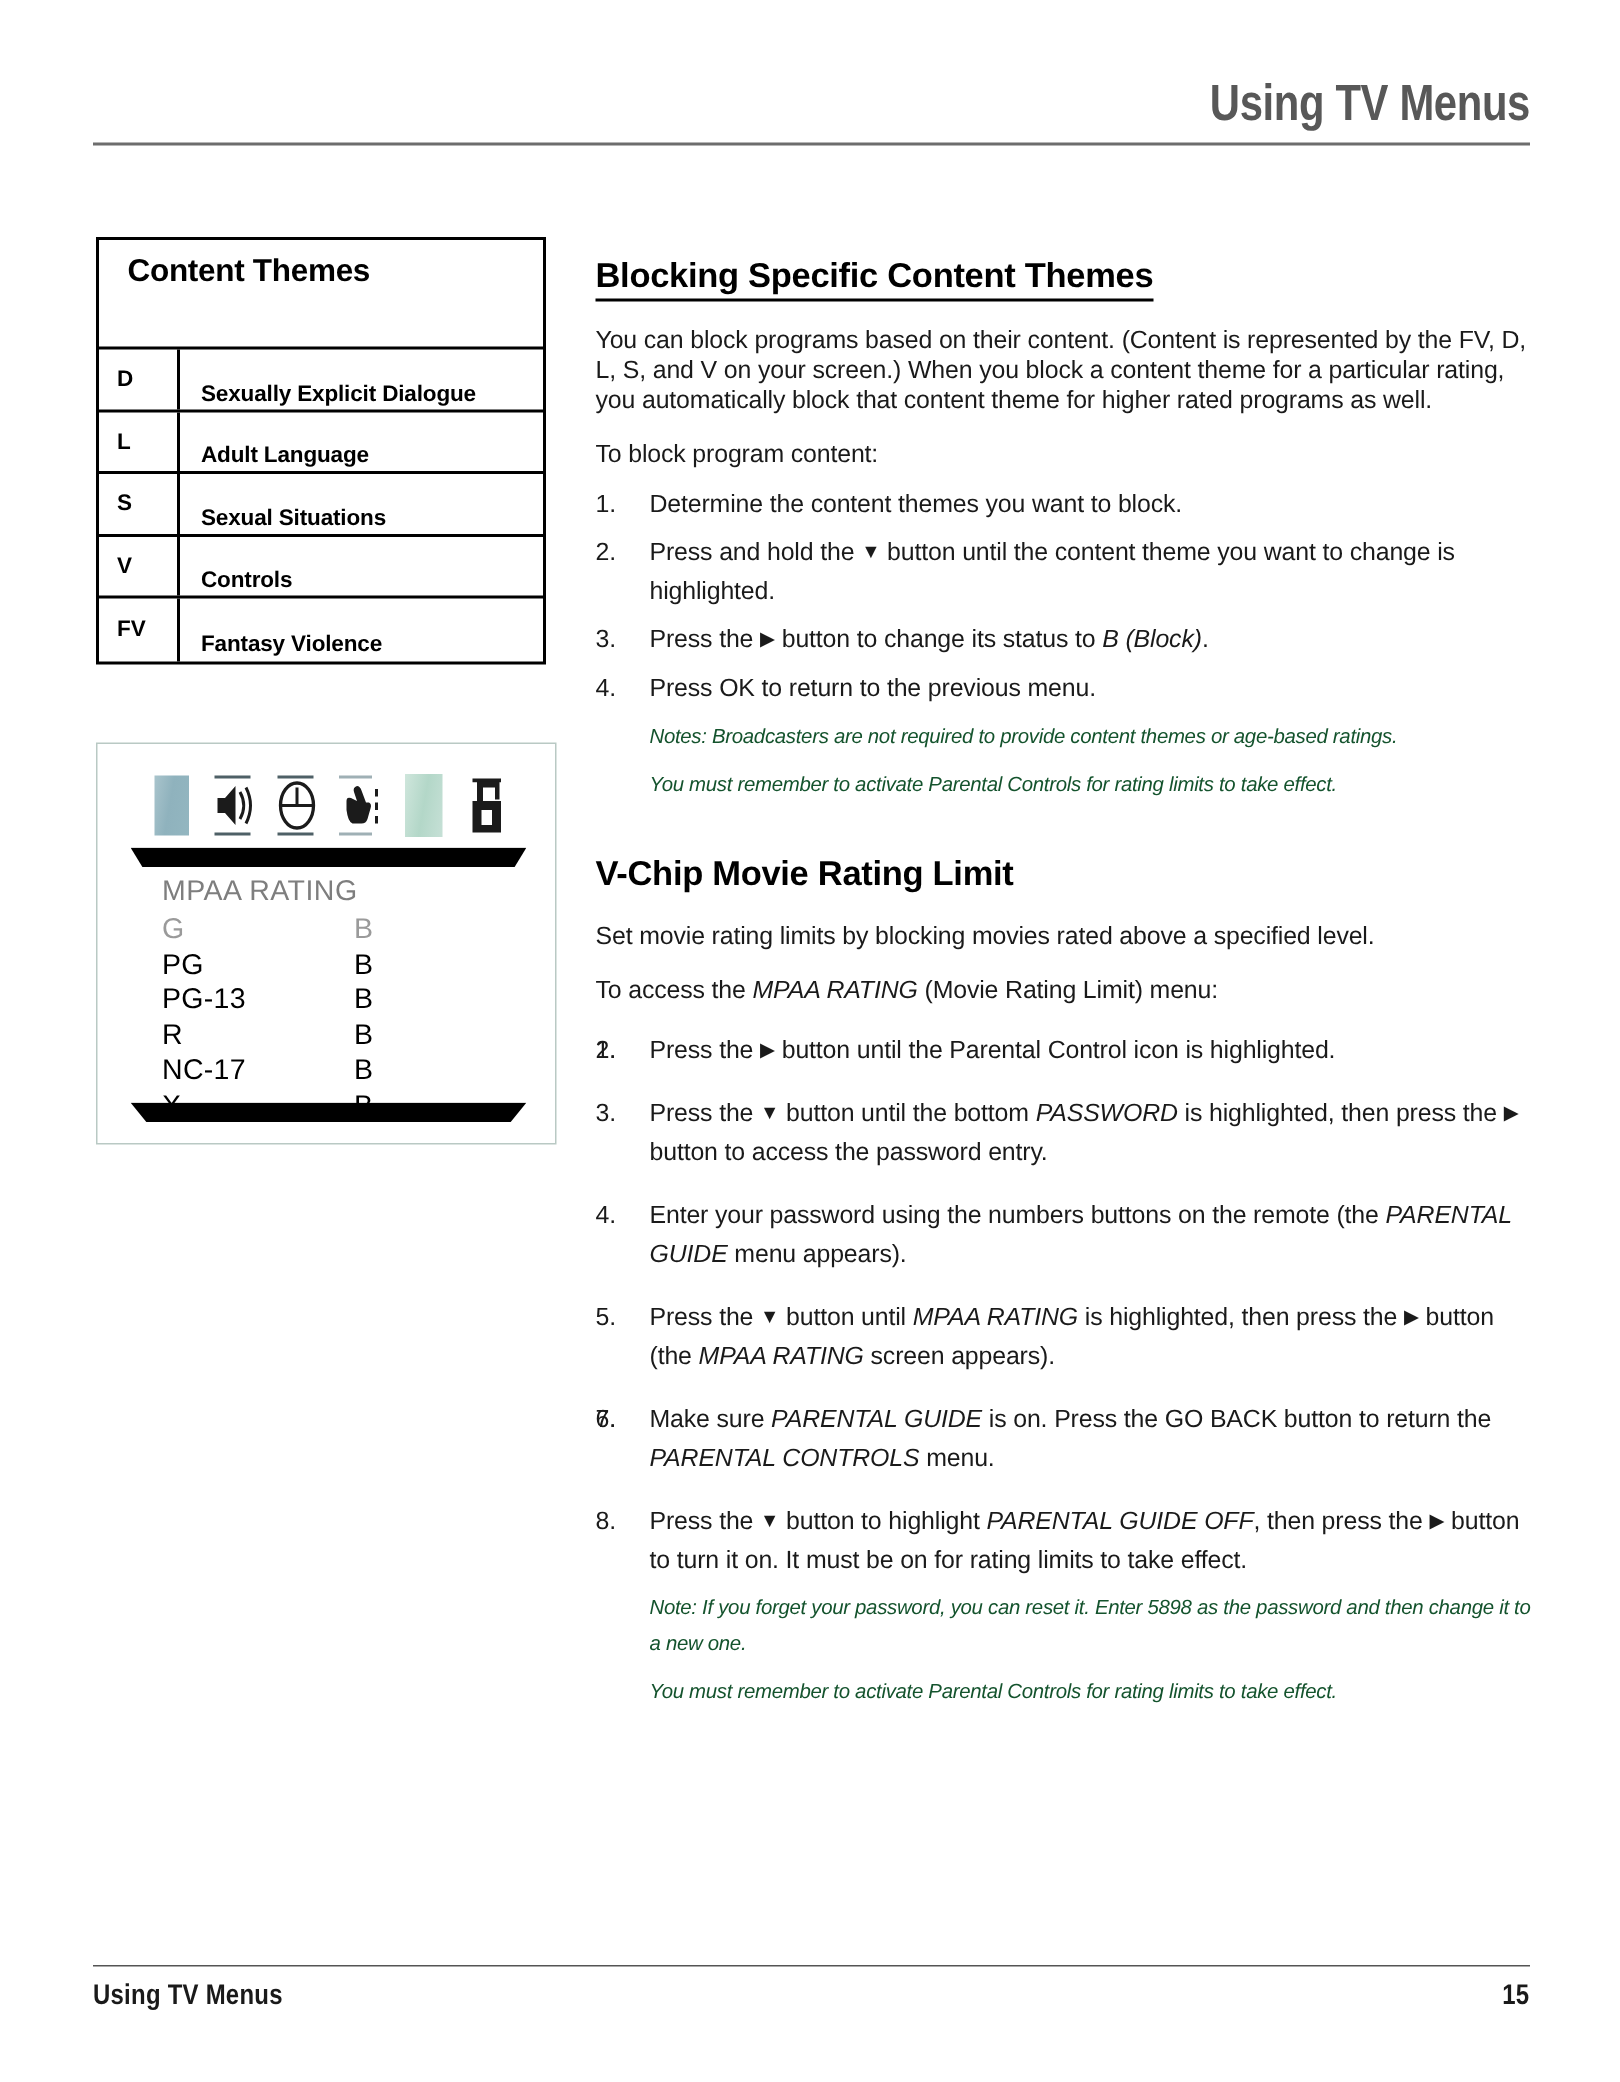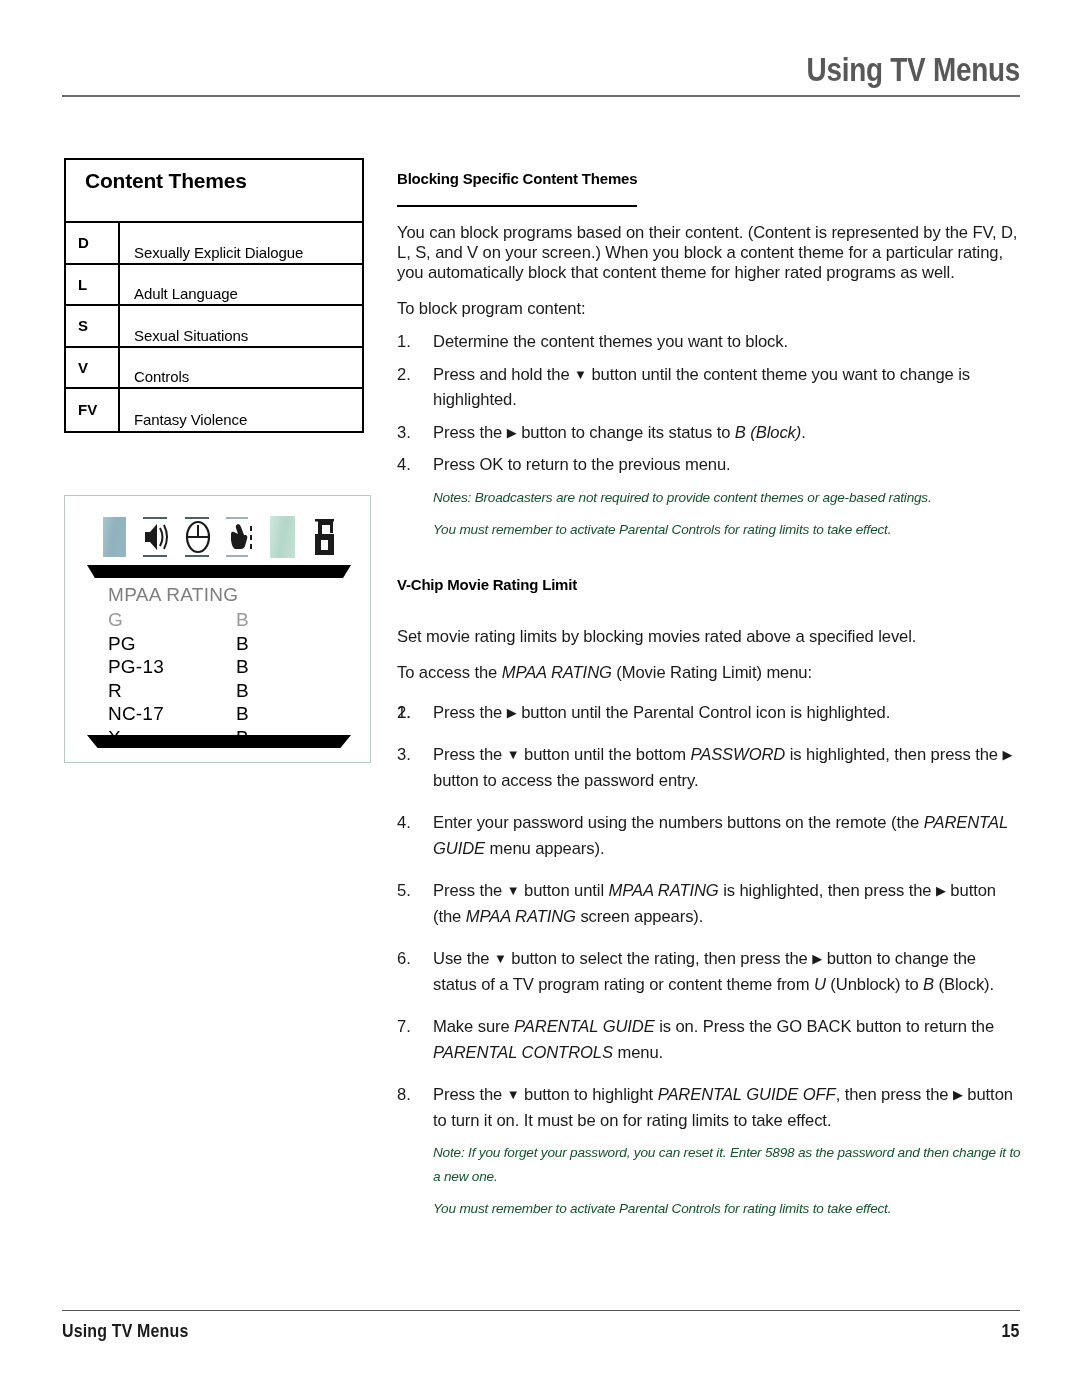--- a/index.html
+++ b/index.html
@@ -52,21 +52,21 @@
     width: 300px;
   }
 
   .themes-table {
     border: 2px solid #000;
     width: 300px;
     background: #fff;
   }
   .themes-title-row {
     border-bottom: 2px solid #000;
-    height: 63px;
+    height: 73px;
     padding: 9px 0 0 19px;
   }
   .themes-title {
     font-size: 21px;
     font-weight: bold;
     letter-spacing: -0.2px;
   }
   .themes-row {
     display: flex;
     border-bottom: 2px solid #000;
@@ -81,21 +81,21 @@
     height: 100%;
     display: flex;
     align-items: center;
     padding-left: 12px;
     font-size: 15px;
     font-weight: bold;
   }
   .themes-label {
     padding-left: 14px;
     font-size: 15px;
-    font-weight: normal;
+    font-weight: bold;
     letter-spacing: -0.1px;
     margin-top: 19px;
   }
 
   
   .osd-figure {
     position: absolute;
     left: 64px;
     top: 495px;
     width: 307px;
@@ -174,25 +174,25 @@
 
   
   .right-col {
     position: absolute;
     left: 397px;
     top: 152px;
     width: 625px;
   }
 
   h2.sec-title {
-    font-size: 15px;
+    font-size: 23px;
     font-weight: bold;
     letter-spacing: -0.2px;
     line-height: 1.2;
-    padding-bottom: 17px;
+    padding-bottom: 1px;
     display: inline-block;
   }
   h2.sec-title.underlined {
     border-bottom: 2.5px solid #000;
   }
 
   p.body {
     font-size: 16.6px;
     line-height: 20px;
     letter-spacing: -0.1px;
@@ -422,21 +422,21 @@
     <div class="sec-block second">
       <h2 class="sec-title">V-Chip Movie Rating Limit</h2>
       <p class="body">Set movie rating limits by blocking movies rated above a specified level.</p>
       <p class="body" id="vchip-lead-in">To access the <i class="it">MPAA RATING</i> (Movie Rating Limit) menu:</p>
       <ol class="steps loose" id="vchip-steps">
           <li><span class="num">1.</span></li>
           <li><span class="num">2.</span><span>Press the <span class="arrow-r">▶</span> button until the Parental Control icon is highlighted.</span></li>
           <li><span class="num">3.</span><span>Press the <span class="arrow-d">▼</span> button until the bottom <i class="it">PASSWORD</i> is highlighted, then press the <span class="arrow-r">▶</span> button to access the password entry.</span></li>
           <li><span class="num">4.</span><span>Enter your password using the numbers buttons on the remote (the <i class="it">PARENTAL GUIDE</i> menu appears).</span></li>
           <li><span class="num">5.</span><span>Press the <span class="arrow-d">▼</span> button until <i class="it">MPAA RATING</i> is highlighted, then press the <span class="arrow-r">▶</span> button (the <i class="it">MPAA RATING</i> screen appears).</span></li>
-          <li><span class="num">6.</span><span>Use the <span class="arrow-d">▼</span> button to select the rating, then press the <span class="arrow-r">▶</span> button to change the status of a TV program rating or content theme from <i class="it">U</i> (Unblock) to <i class="it">B</i> (Block).</span></li>
+          <li><span class="num">6.</span></li>
           <li><span class="num">7.</span><span>Make sure <i class="it">PARENTAL GUIDE</i> is on. Press the GO BACK button to return the <i class="it">PARENTAL CONTROLS</i> menu.</span></li>
           <li><span class="num">8.</span><span>Press the <span class="arrow-d">▼</span> button to highlight <i class="it">PARENTAL GUIDE OFF</i>, then press the <span class="arrow-r">▶</span> button to turn it on. It must be on for rating limits to take effect.</span></li>
         </ol>
       <div id="vchip-notes">
           <div class="note">Note: If you forget your password, you can reset it. Enter 5898 as the password and then change it to a new one.</div>
           <div class="note">You must remember to activate Parental Controls for rating limits to take effect.</div>
         </div>
     </div>
 
   </div>

